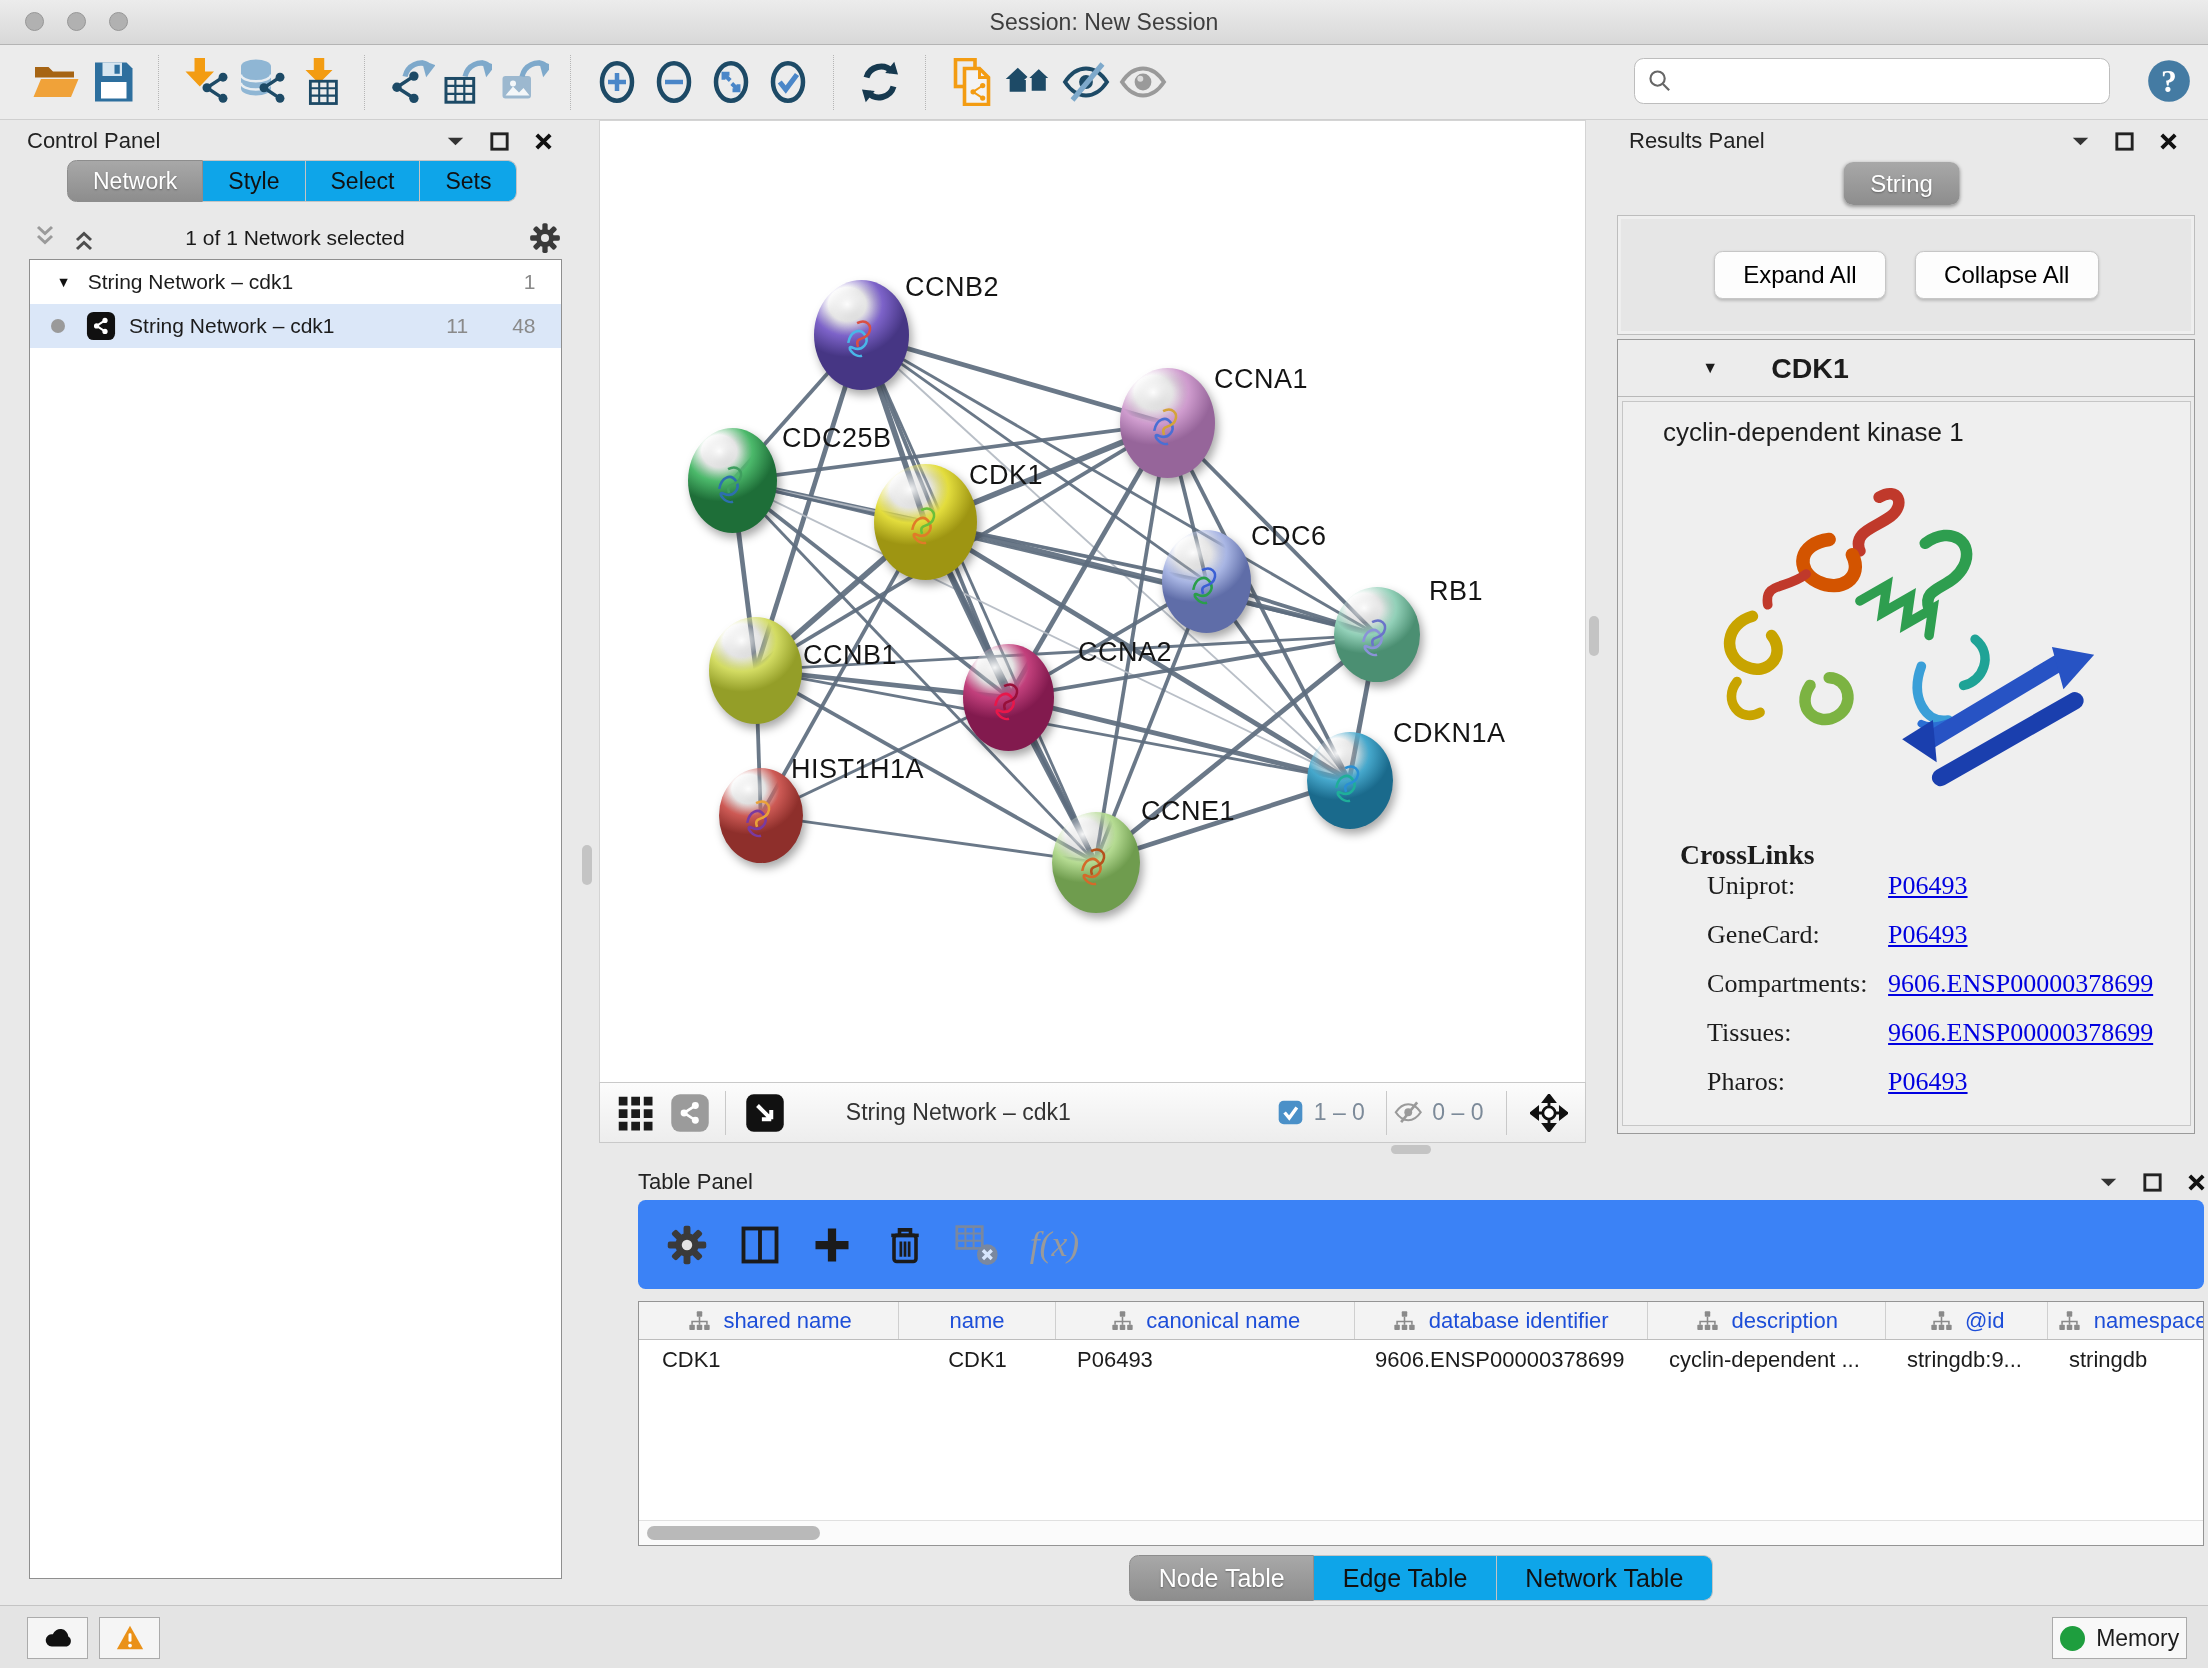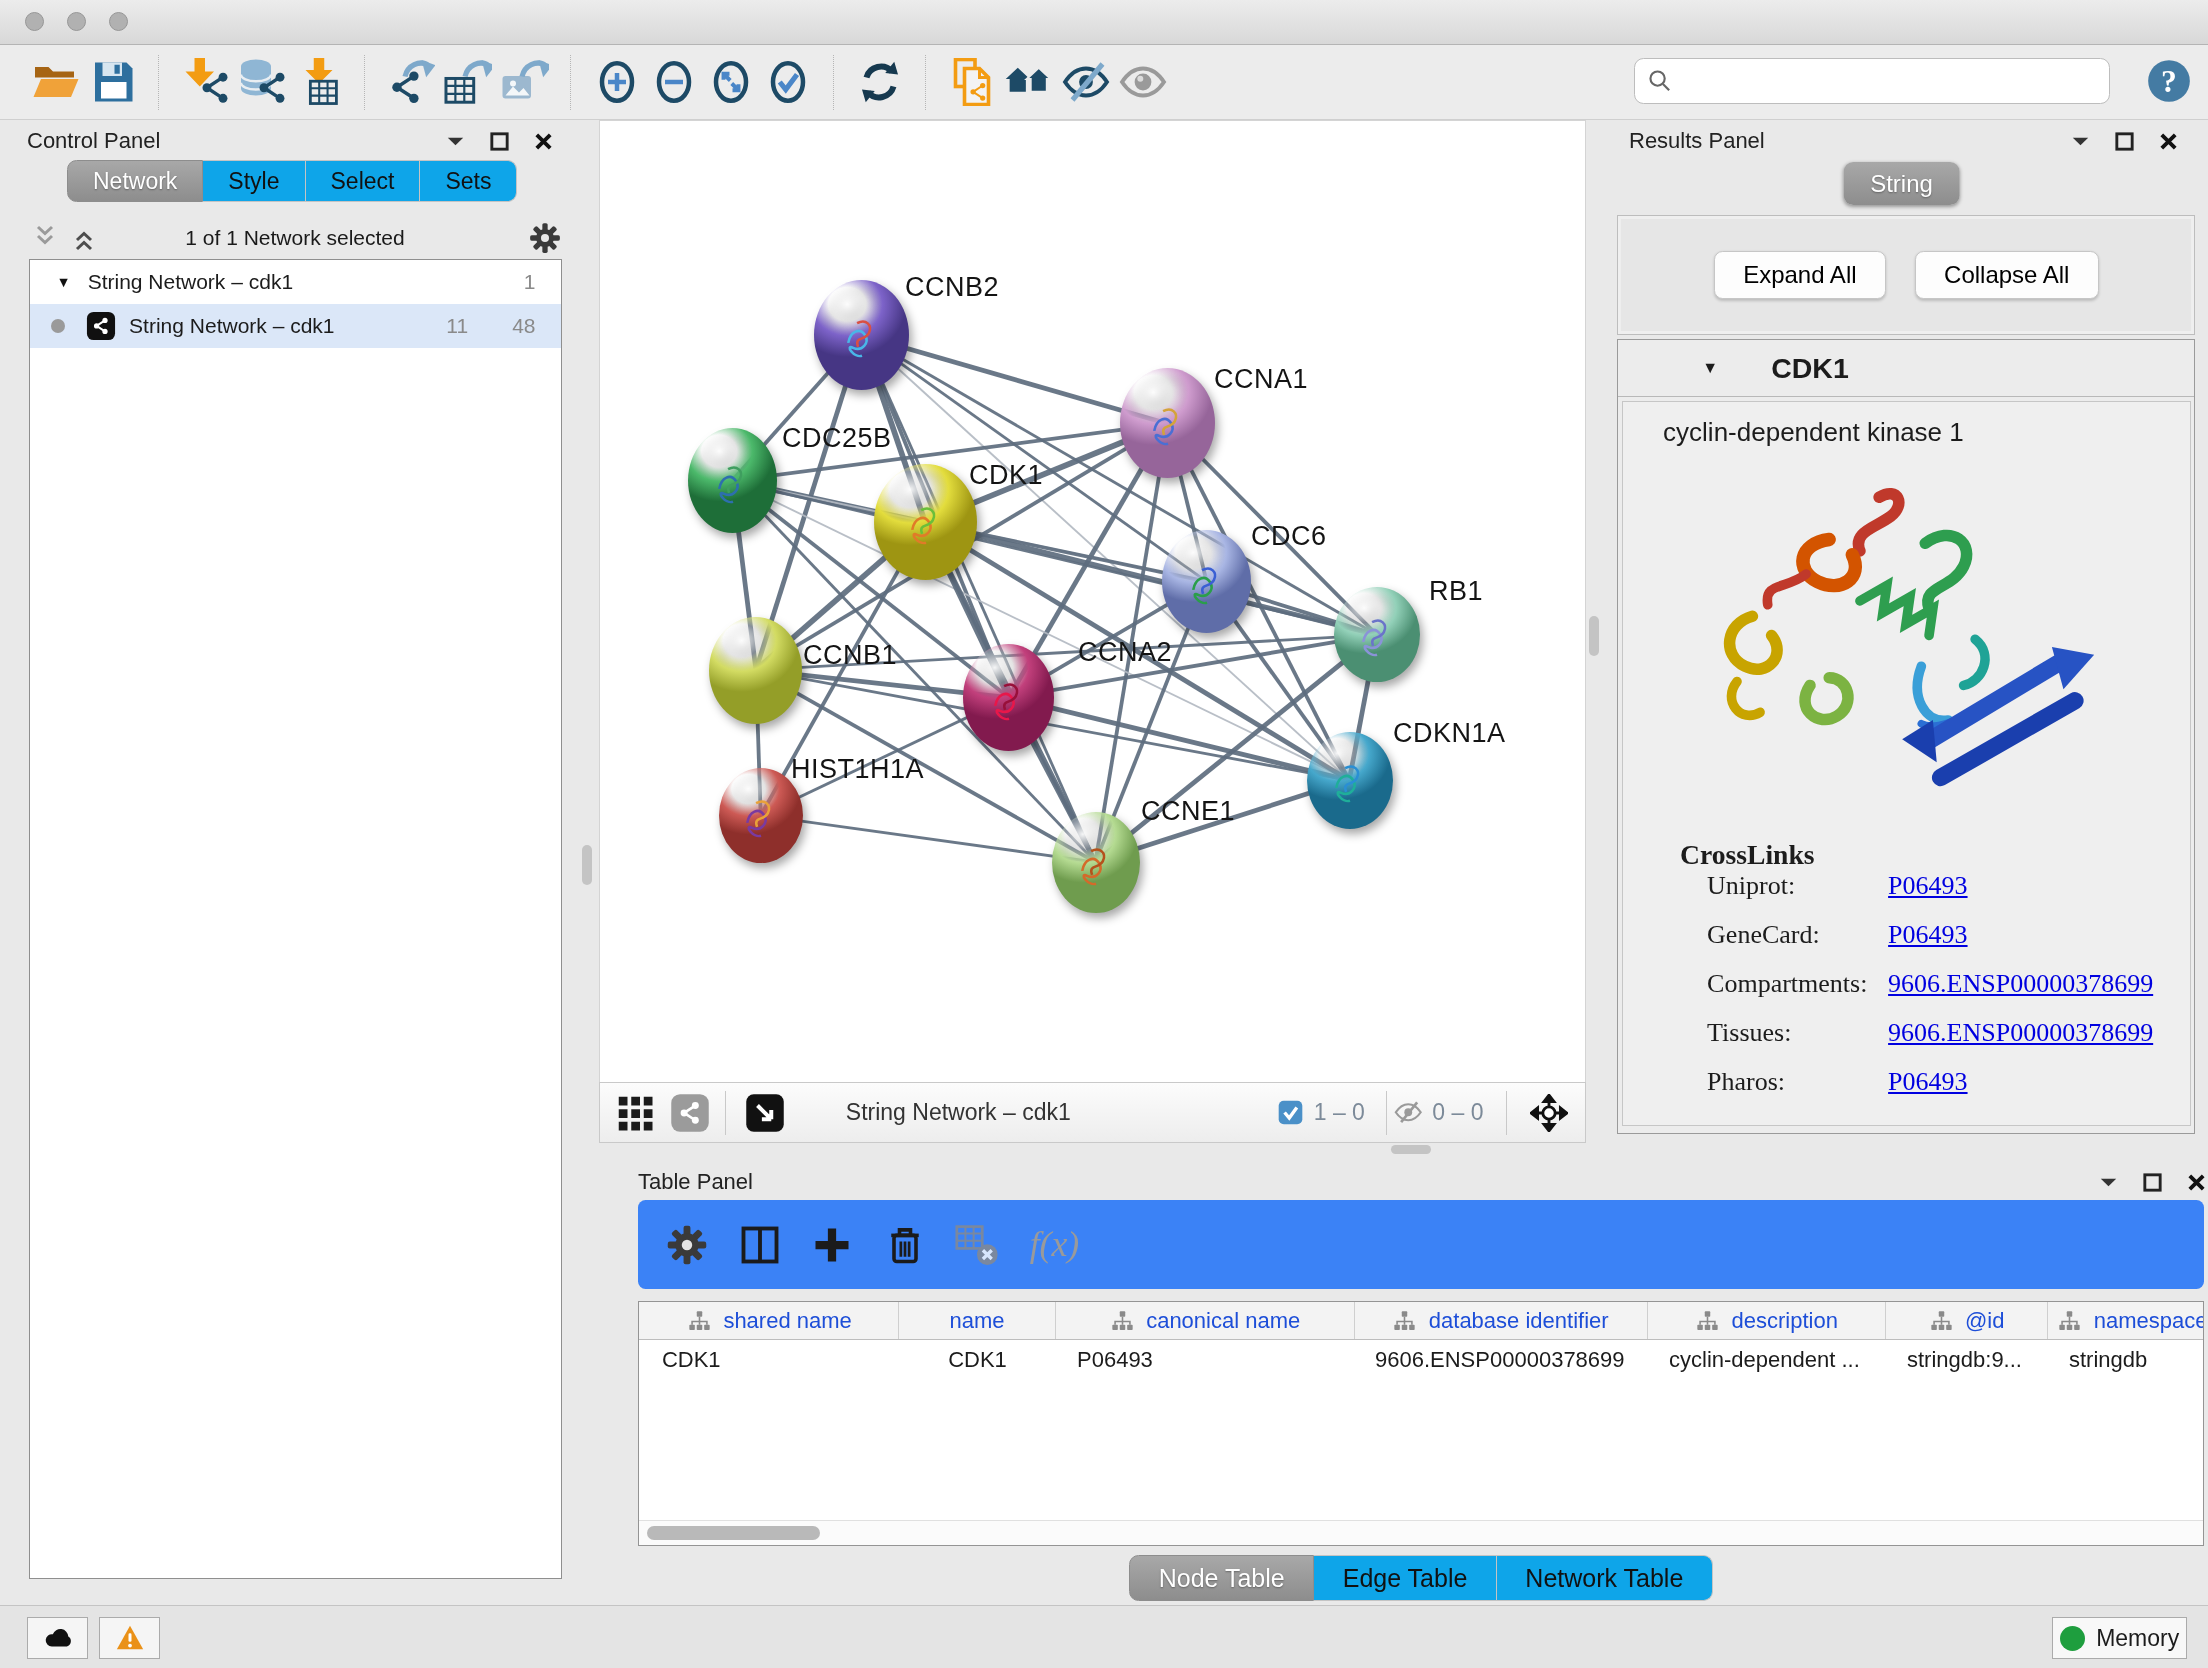--- a/index.html
+++ b/index.html
@@ -134,20 +134,21 @@
 </style>
 </head>
 <body>
 
 <div class="titlebar">
   <div class="lights">
     <span class="light"></span>
     <span class="light"></span>
     <span class="light"></span>
   </div>
+  <div class="wtitle">Session: New Session</div>
 </div>
 
 <div class="toolbar">
   <div class="tb-groups">
       <div class="tbtn">
         <span>
           <svg viewBox="0 0 32 32">
             <path fill="#a66414" d="M2 6h9l3 3h14v4H2z"></path>
             <path fill="#f0a239" d="M1 26l5-12h25l-5 12z"></path>
           </svg>

